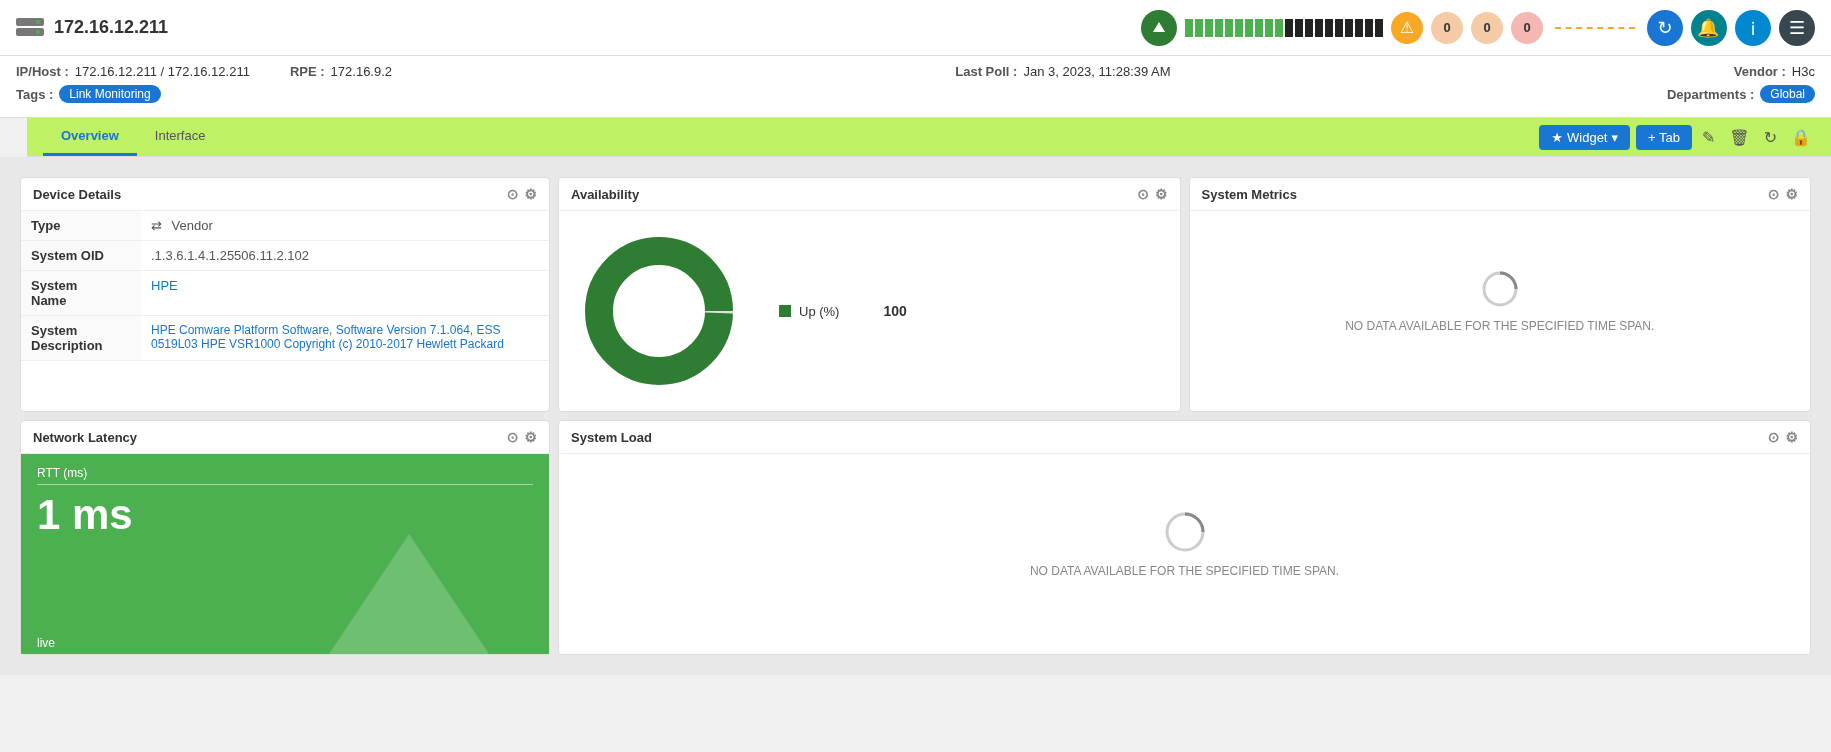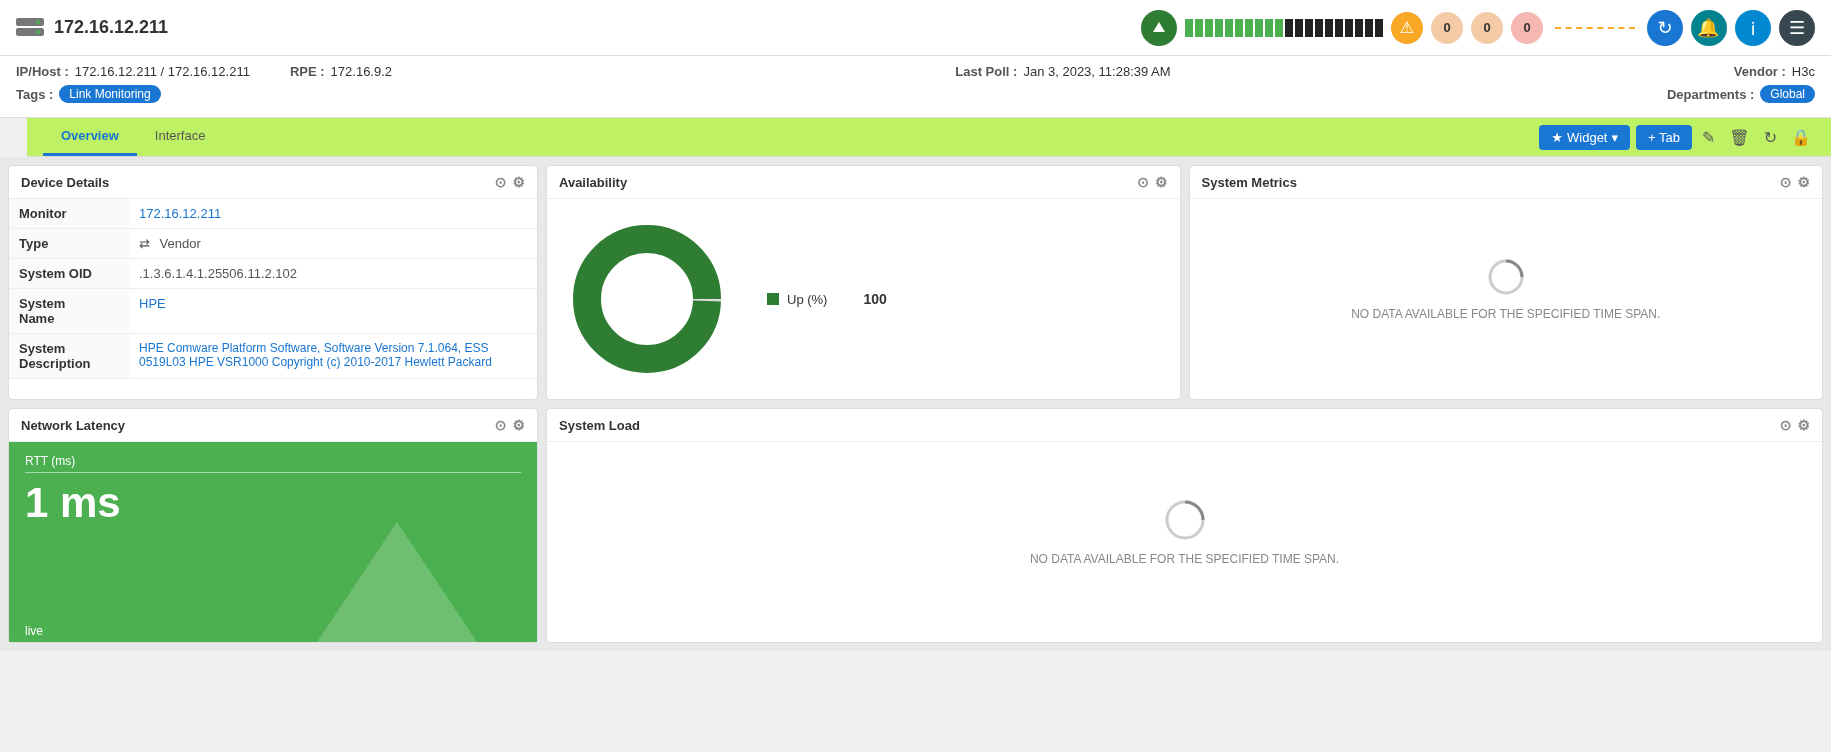--- a/index.html
+++ b/index.html
@@ -187,21 +187,21 @@
       color: #555;
       padding: 4px;
     }
 
     
     .main-content {
       display: grid;
       grid-template-columns: 530px 1fr 1fr;
       grid-template-rows: auto auto;
       gap: 8px;
-      padding: 8px;
+      padding: 20px;
       background: #e8e8e8;
     }
 
     
     .panel {
       background: #fff;
       border: 1px solid #ddd;
       border-radius: 4px;
     }
     .panel-header {
@@ -468,24 +468,20 @@
   <div class="panel" style="grid-column:1; grid-row:1;">
     <div class="panel-header">
       <span>Device Details</span>
       <div class="panel-header-icons">
         <span class="panel-icon">⊙</span>
         <span class="panel-icon">⚙</span>
       </div>
     </div>
     <table class="device-table">
       <tbody>
-          <tr>
-        <td>Monitor</td>
-        <td style="color:#1976d2; cursor:pointer;">172.16.12.211</td>
-      </tr>
       <tr>
         <td>Type</td>
         <td style="color:#555;">
           <span style="margin-right:6px;">⇄</span>
           <span>Vendor</span>
         </td>
       </tr>
       <tr>
         <td>System OID</td>
         <td style="color:#555;">.1.3.6.1.4.1.25506.11.2.102</td>
@@ -514,21 +510,21 @@
       <svg class="donut-chart" viewBox="0 0 160 160">
         <circle cx="80" cy="80" r="60" fill="none" stroke="#2e7d32" stroke-width="28"></circle>
         <circle cx="80" cy="80" r="60" fill="none" stroke="#e0e0e0" stroke-width="28" stroke-dasharray="2 376" stroke-dashoffset="0"></circle>
 
         <circle cx="80" cy="80" r="44" fill="#fff"></circle>
       </svg>
       <div>
         <div class="legend-item">
           <span class="legend-dot" style="background:#2e7d32;"></span>
           <span>Up (%)</span>
-          <span class="legend-value" style="margin-left:28px;">100</span>
+          <span class="legend-value" style="margin-left:36px;">100</span>
         </div>
       </div>
     </div>
   </div>
 
   <div class="panel" style="grid-column:3; grid-row:1;">
     <div class="panel-header">
       <span>System Metrics</span>
       <div class="panel-header-icons">
         <span class="panel-icon">⊙</span>

